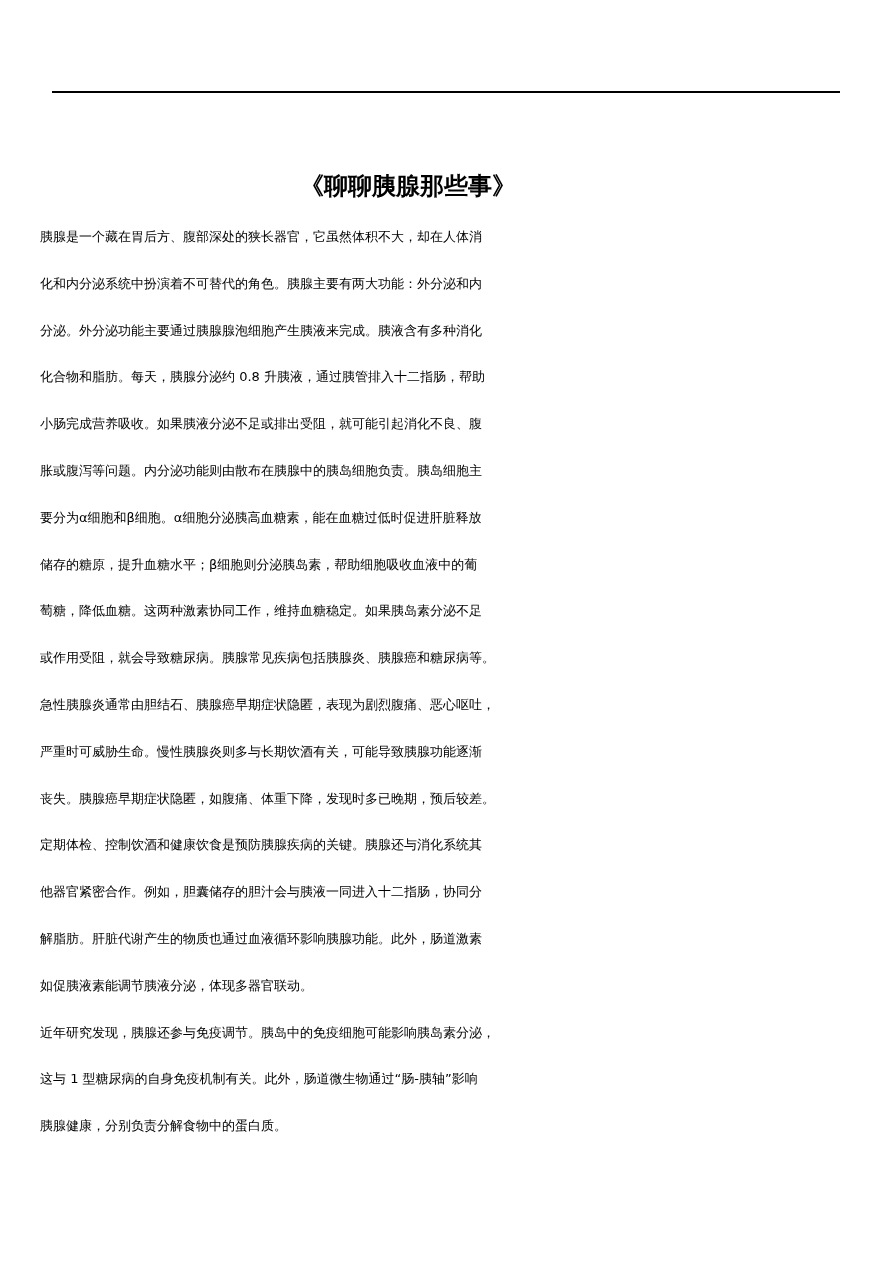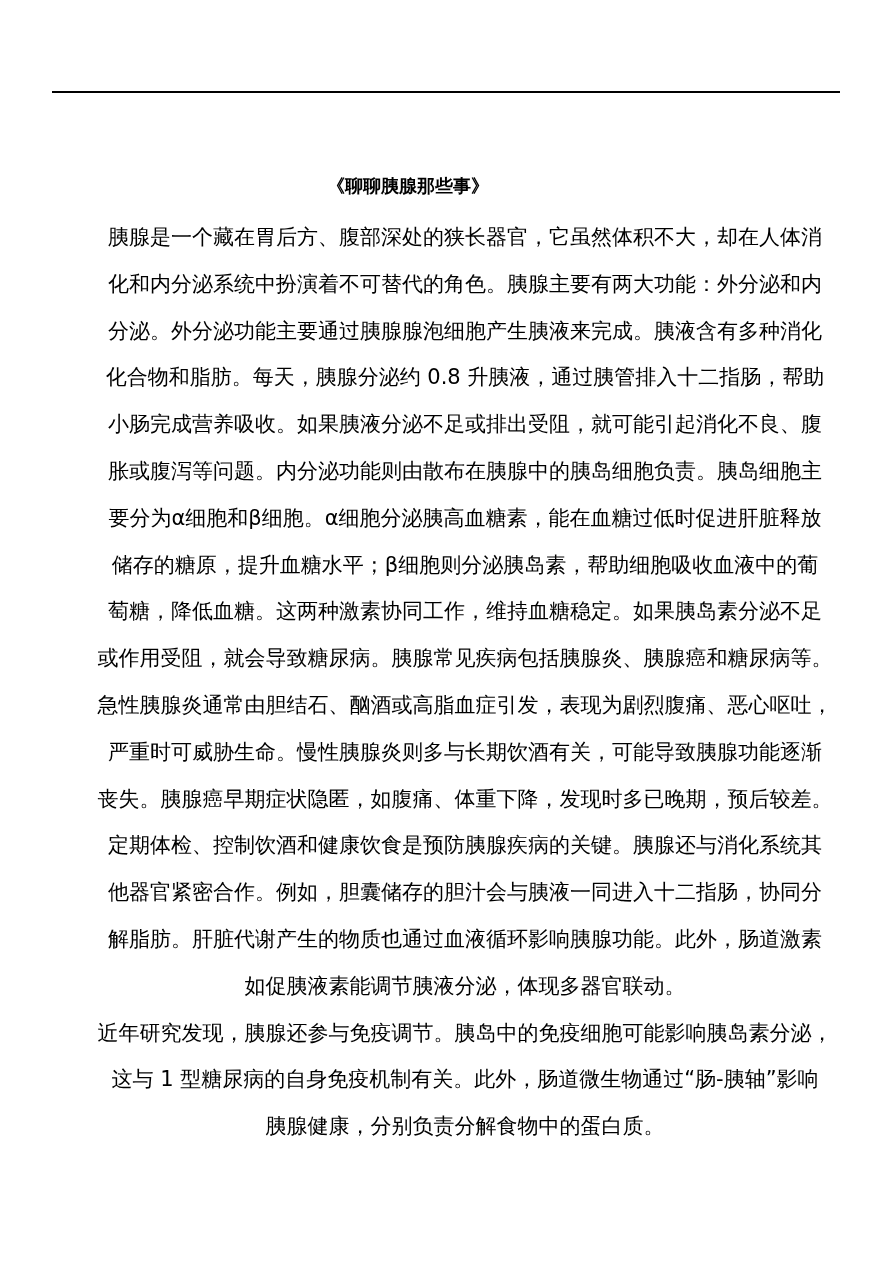--- a/index.html
+++ b/index.html
@@ -6,27 +6,27 @@
   body {
     width: 893px; height: 1262px; position: relative; overflow: hidden;
     font-family: "DejaVu Sans", "Liberation Sans", sans-serif;
     color: #000000;
   }
   .top-rule {
     position: absolute; left: 52px; top: 91px; width: 788px; height: 2px;
     background: #000000;
   }
   .doc-title {
-    position: absolute; left: 308px; top: 172px; width: 200px;
-    text-align: center; font-size: 18px; line-height: 28px;
+    position: absolute; left: 300px; top: 172px; width: 200px;
+    text-align: center; font-size: 24px; line-height: 28px;
     font-weight: bold; white-space: nowrap;
   }
   .body-text {
-    position: absolute; left: 70px; top: 214px; width: 790px;
-    font-size: 21px; line-height: 46.8px; text-align: center;
+    position: absolute; left: 40px; top: 214px; width: 790px;
+    font-size: 13px; line-height: 46.8px;
   }
   .line { display: block; white-space: nowrap; height: 46.8px; }
 </style>
 </head>
 <body>
 
 <div class="top-rule"></div>
 
 <div class="doc-title">《聊聊胰腺那些事》</div>
 
@@ -35,21 +35,21 @@
     <span class="line">胰腺是一个藏在胃后方、腹部深处的狭长器官，它虽然体积不大，却在人体消</span>
     <span class="line">化和内分泌系统中扮演着不可替代的角色。胰腺主要有两大功能：外分泌和内</span>
     <span class="line">分泌。外分泌功能主要通过胰腺腺泡细胞产生胰液来完成。胰液含有多种消化</span>
     <span class="line">化合物和脂肪。每天，胰腺分泌约 0.8 升胰液，通过胰管排入十二指肠，帮助</span>
     <span class="line">小肠完成营养吸收。如果胰液分泌不足或排出受阻，就可能引起消化不良、腹</span>
     <span class="line">胀或腹泻等问题。内分泌功能则由散布在胰腺中的胰岛细胞负责。胰岛细胞主</span>
     <span class="line">要分为α细胞和β细胞。α细胞分泌胰高血糖素，能在血糖过低时促进肝脏释放</span>
     <span class="line">储存的糖原，提升血糖水平；β细胞则分泌胰岛素，帮助细胞吸收血液中的葡</span>
     <span class="line">萄糖，降低血糖。这两种激素协同工作，维持血糖稳定。如果胰岛素分泌不足</span>
     <span class="line">或作用受阻，就会导致糖尿病。胰腺常见疾病包括胰腺炎、胰腺癌和糖尿病等。</span>
-    <span class="line">急性胰腺炎通常由胆结石、酗酒或高脂血症引发，表现为剧烈腹痛、恶心呕吐，</span>
+    <span class="line">急性胰腺炎通常由胆结石、胰腺癌早期症状隐匿，表现为剧烈腹痛、恶心呕吐，</span>
     <span class="line">严重时可威胁生命。慢性胰腺炎则多与长期饮酒有关，可能导致胰腺功能逐渐</span>
     <span class="line">丧失。胰腺癌早期症状隐匿，如腹痛、体重下降，发现时多已晚期，预后较差。</span>
     <span class="line">定期体检、控制饮酒和健康饮食是预防胰腺疾病的关键。胰腺还与消化系统其</span>
     <span class="line">他器官紧密合作。例如，胆囊储存的胆汁会与胰液一同进入十二指肠，协同分</span>
     <span class="line">解脂肪。肝脏代谢产生的物质也通过血液循环影响胰腺功能。此外，肠道激素</span>
     <span class="line">如促胰液素能调节胰液分泌，体现多器官联动。</span>
   </div>
   <div>
     <span class="line">近年研究发现，胰腺还参与免疫调节。胰岛中的免疫细胞可能影响胰岛素分泌，</span>
     <span class="line">这与 1 型糖尿病的自身免疫机制有关。此外，肠道微生物通过“肠-胰轴”影响</span>

